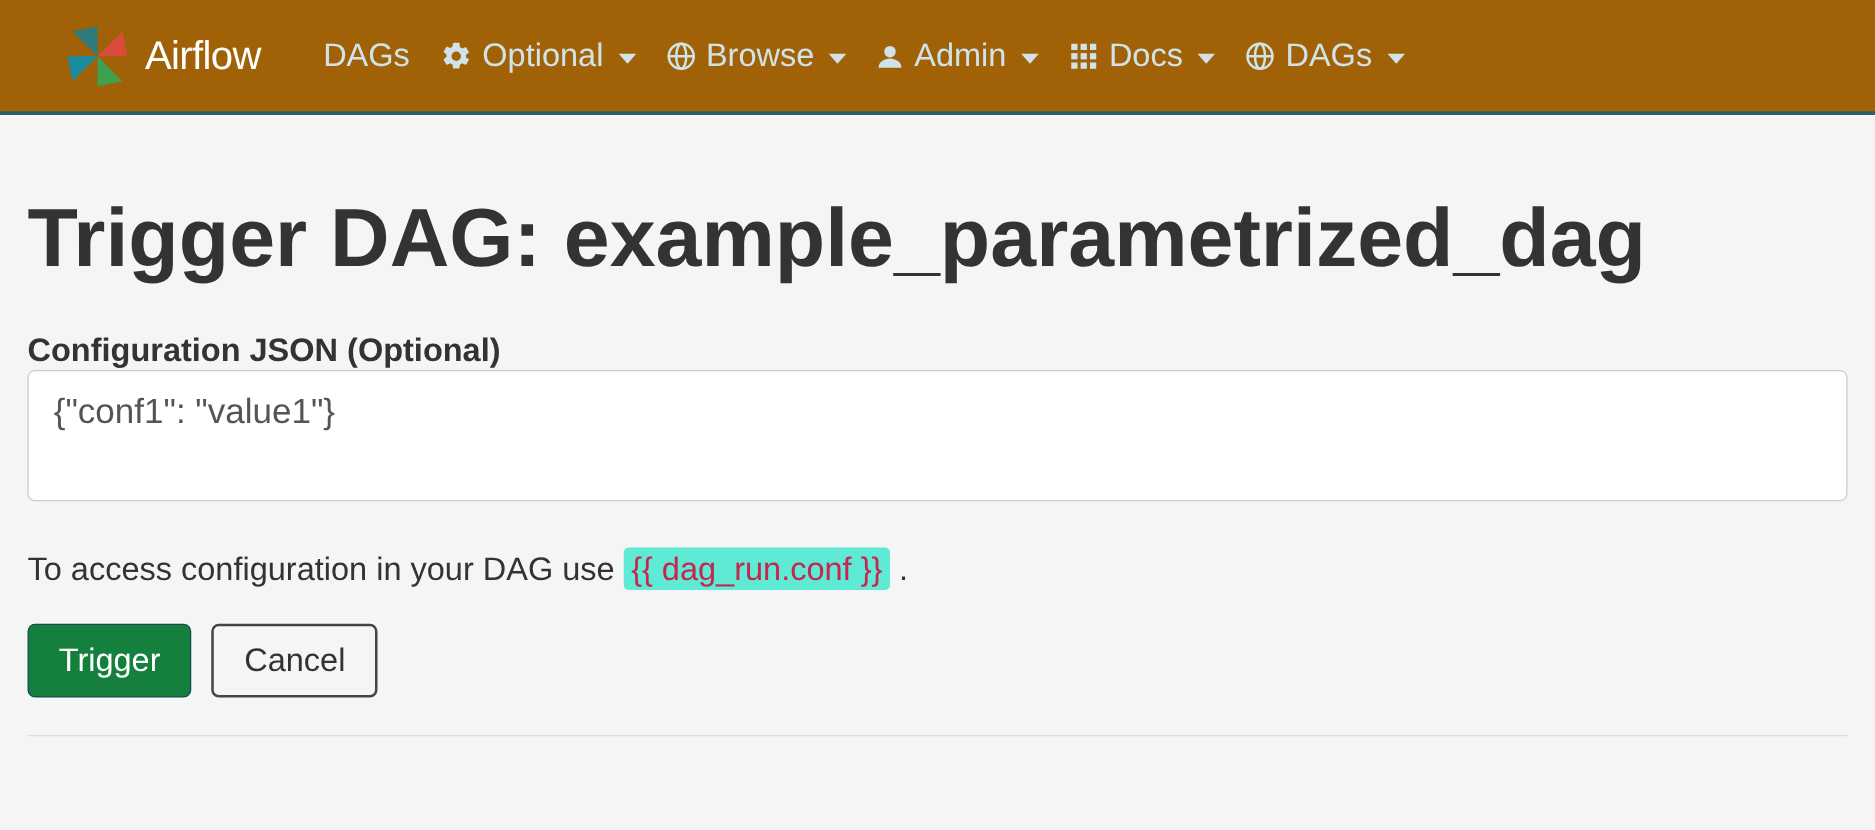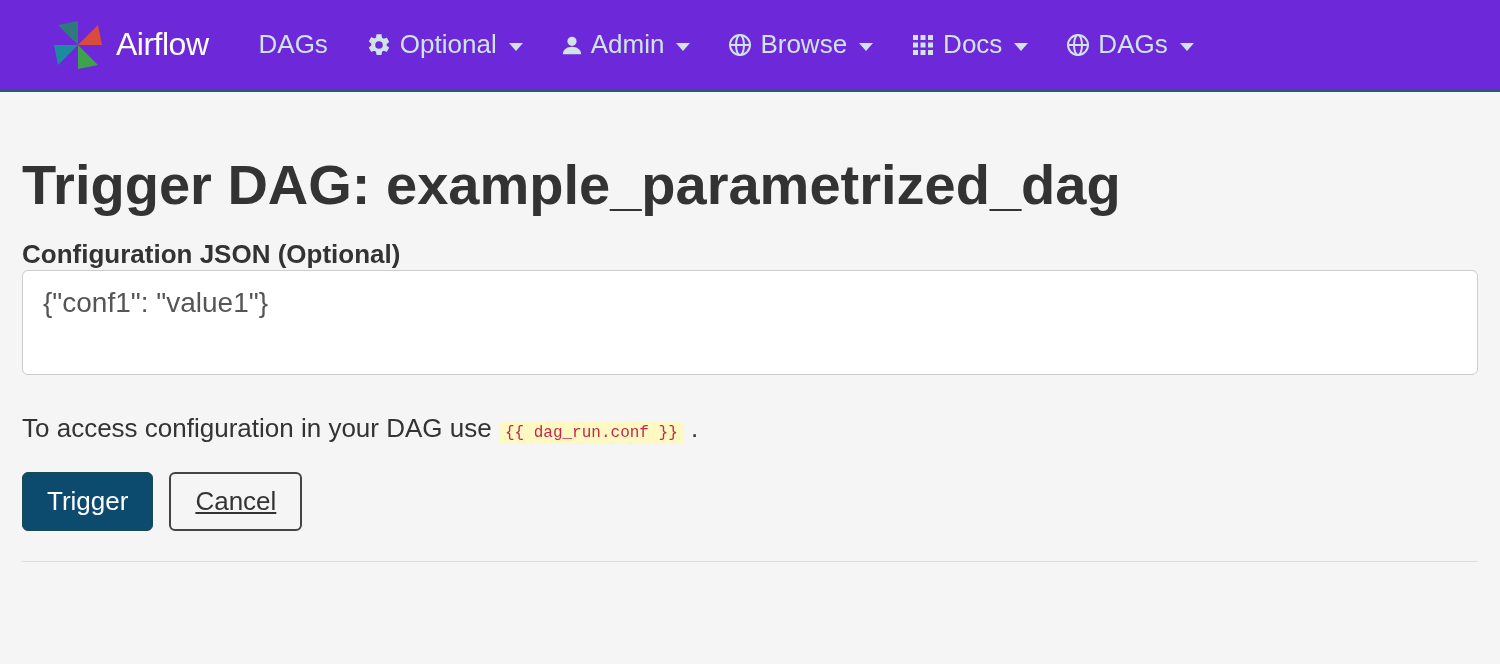--- a/index.html
+++ b/index.html
@@ -7,21 +7,21 @@
       font-family: -apple-system, BlinkMacSystemFont, "Segoe UI", Helvetica, Arial, sans-serif;
       background: #f5f5f5;
       color: #333;
       width: 1500px;
       height: 664px;
       overflow: hidden;
     }
 
     
     .navbar {
-      background: #6d28d9;
+      background: #a16207;
       height: 92px;
       display: flex;
       align-items: center;
       padding: 0 50px;
       border-bottom: 3px solid #275e6a;
     }
     .brand {
       display: flex;
       align-items: center;
       margin-right: 50px;
@@ -32,21 +32,21 @@
       margin-right: 10px;
     }
     .brand-title {
       color: #ffffff;
       font-size: 32px;
       font-weight: 500;
       letter-spacing: -0.5px;
     }
     .nav-items {
       display: flex;
-      gap: 38px;
+      gap: 24px;
       align-items: center;
     }
     .nav-item {
       display: flex;
       align-items: center;
       color: #cfe3e8;
       font-size: 26px;
       cursor: pointer;
       gap: 8px;
     }
@@ -63,24 +63,24 @@
       border-left: 7px solid transparent;
       border-right: 7px solid transparent;
       border-top: 8px solid #cfe3e8;
     }
 
     
     .main {
       padding: 60px 22px 0 22px;
     }
     .page-title {
-      font-size: 56px;
+      font-size: 66px;
       font-weight: 700;
       color: #333333;
-      margin-bottom: 22px;
+      margin-bottom: 37px;
     }
     .form-label {
       font-size: 26px;
       font-weight: 700;
       color: #333333;
       display: block;
     }
     .json-input {
       width: 100%;
       height: 105px;
@@ -94,49 +94,48 @@
       resize: none;
       outline: none;
     }
     .helper-text {
       font-size: 26px;
       color: #333333;
       margin-top: 34px;
       margin-bottom: 28px;
     }
     .code-inline {
-      font-family: Liberation Mono, monospace;
+      font-family: Liberation Sans, sans-serif;
       color: #c7254e;
-      background: #fef9c3;
+      background: #5eead4;
       padding: 2px 6px;
       border-radius: 4px;
-      font-size: 16px;
+      font-size: 26px;
     }
     .button-row {
       display: flex;
       gap: 16px;
       margin-bottom: 30px;
     }
     .btn {
       font-size: 26px;
       padding: 12px 24px;
       border-radius: 6px;
       cursor: pointer;
       border: 1px solid transparent;
     }
     .btn-primary {
-      background: #0c4a6e;
+      background: #15803d;
       color: #ffffff;
       border-color: #164a54;
     }
     .btn-default {
       background: #f5f5f5;
       color: #333333;
       border: 2px solid #444444;
-      text-decoration: underline;
     }
     .hr {
       border: none;
       border-top: 1px solid #dddddd;
       margin-top: 8px;
     }
   </style>
 </head>
 <body>
 
@@ -161,37 +160,37 @@
       <span class="nav-icon">
         <svg width="26" height="26" viewBox="0 0 24 24" fill="#cfe3e8">
             <path d="M19.14,12.94a7,7,0,0,0,.05-.94,7,7,0,0,0-.05-.94l2-1.58a.5.5,0,0,0,.12-.63l-1.9-3.29a.5.5,0,0,0-.6-.22l-2.39,1a7,7,0,0,0-1.63-.94l-.36-2.54A.5.5,0,0,0,13.9,2H10.1a.5.5,0,0,0-.49.42L9.25,5a7,7,0,0,0-1.63.94l-2.39-1a.5.5,0,0,0-.6.22L2.73,8.41a.5.5,0,0,0,.12.63l2,1.58a7,7,0,0,0,0,1.88l-2,1.58a.5.5,0,0,0-.12.63l1.9,3.29a.5.5,0,0,0,.6.22l2.39-1a7,7,0,0,0,1.63.94l.36,2.54a.5.5,0,0,0,.49.42h3.8a.5.5,0,0,0,.49-.42l.36-2.54a7,7,0,0,0,1.63-.94l2.39,1a.5.5,0,0,0,.6-.22l1.9-3.29a.5.5,0,0,0-.12-.63ZM12,15.5A3.5,3.5,0,1,1,15.5,12,3.5,3.5,0,0,1,12,15.5Z"></path>
           </svg>
       </span>
       <span>Optional</span>
       <span class="caret"></span>
     </li>
     <li class="nav-item">
       <span class="nav-icon">
-        <svg width="22" height="24" viewBox="0 0 24 24" fill="#cfe3e8">
-            <circle cx="12" cy="8" r="5"></circle>
-            <path d="M2 22c0-5 5-8 10-8s10 3 10 8Z"></path>
-          </svg>
-      </span>
-      <span>Admin</span>
-      <span class="caret"></span>
-    </li>
-    <li class="nav-item">
-      <span class="nav-icon">
         <svg width="24" height="24" viewBox="0 0 24 24" fill="#cfe3e8">
             <circle cx="12" cy="12" r="10" fill="none" stroke="#cfe3e8" stroke-width="2"></circle>
             <ellipse cx="12" cy="12" rx="4" ry="10" fill="none" stroke="#cfe3e8" stroke-width="2"></ellipse>
             <line x1="2" y1="12" x2="22" y2="12" stroke="#cfe3e8" stroke-width="2"></line>
           </svg>
       </span>
       <span>Browse</span>
+      <span class="caret"></span>
+    </li>
+    <li class="nav-item">
+      <span class="nav-icon">
+        <svg width="22" height="24" viewBox="0 0 24 24" fill="#cfe3e8">
+            <circle cx="12" cy="8" r="5"></circle>
+            <path d="M2 22c0-5 5-8 10-8s10 3 10 8Z"></path>
+          </svg>
+      </span>
+      <span>Admin</span>
       <span class="caret"></span>
     </li>
     <li class="nav-item">
       <span class="nav-icon">
         <svg width="24" height="24" viewBox="0 0 24 24" fill="#cfe3e8">
           <rect x="2" y="2" width="5" height="5"></rect>
             <rect x="9.5" y="2" width="5" height="5"></rect>
             <rect x="17" y="2" width="5" height="5"></rect>
           <rect x="2" y="9.5" width="5" height="5"></rect>
             <rect x="9.5" y="9.5" width="5" height="5"></rect>

